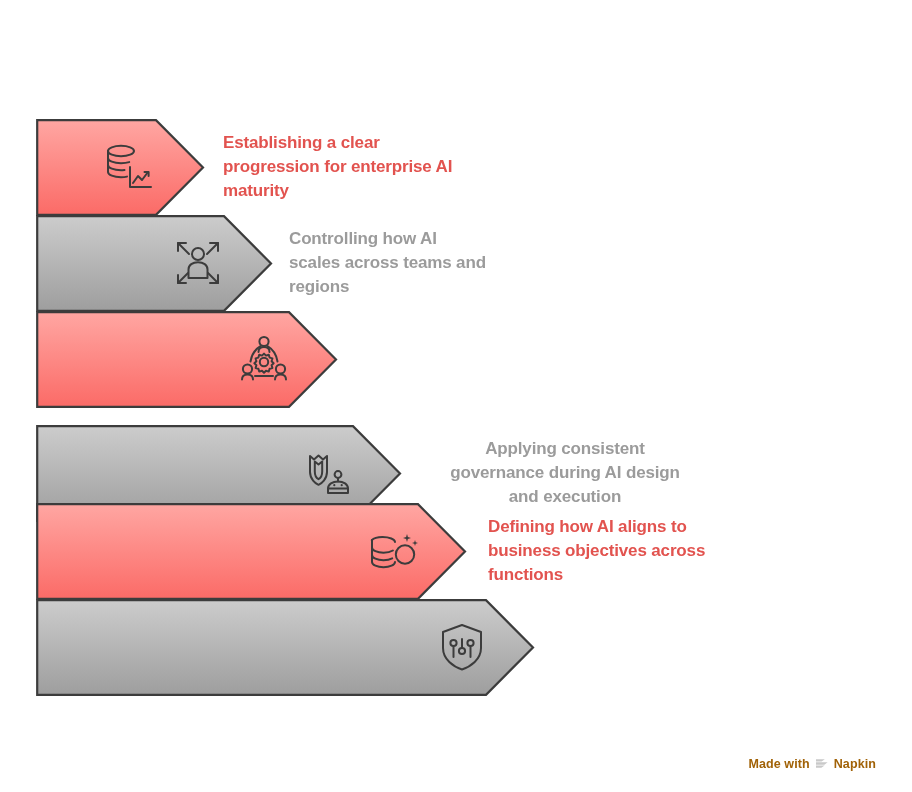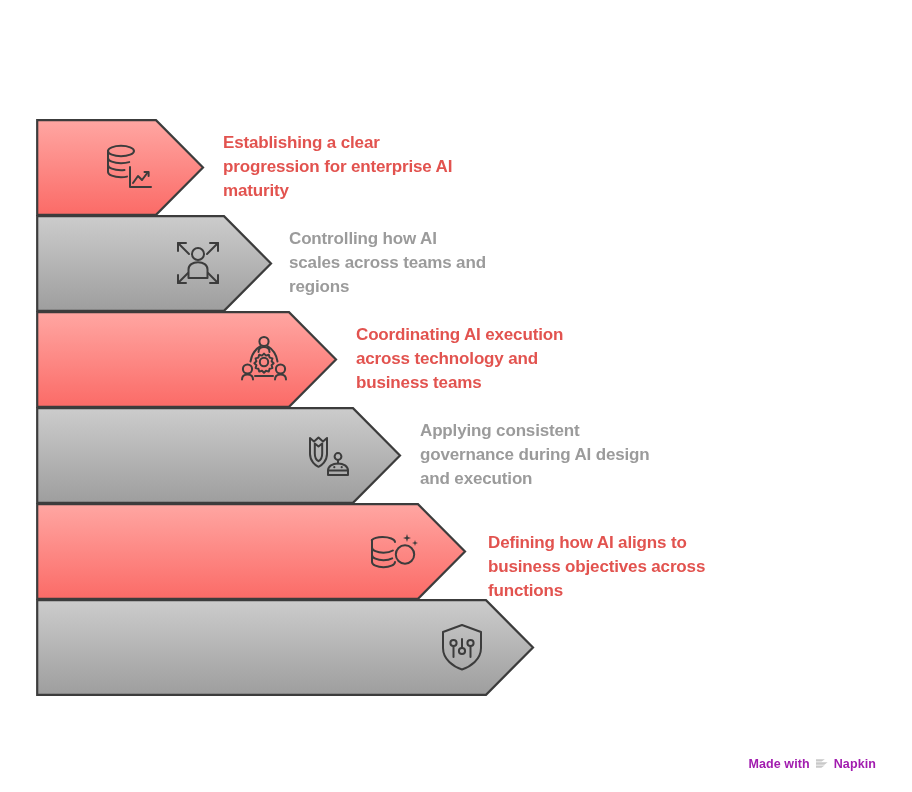--- a/index.html
+++ b/index.html
@@ -59,21 +59,21 @@
   .label.red  { color: #e2534f; }
   .label.gray { color: #9b9b9b; }
 
   #watermark {
     position: absolute;
     right: 36px;
     bottom: 20px;
     display: flex;
     align-items: center;
     gap: 5px;
-    color: #a21caf;
+    color: #a16207;
     font-size: 12.5px;
     font-weight: bold;
     letter-spacing: 0.1px;
   }
   #watermark .wm-logo {
     display: inline-block;
     line-height: 1;
   }
 </style>
 </head>
@@ -160,26 +160,23 @@
         <path d="M6,48.5 C6,45.2 8.5,43.5 11.5,43.5 C14.5,43.5 17,45.2 17,48.5"></path>
         <circle cx="44.5" cy="38" r="4.6"></circle>
         <path d="M39,48.5 C39,45.2 41.5,43.5 44.5,43.5 C47.5,43.5 50,45.2 50,48.5"></path>
         <path d="M14.5,30.5 C15.6,23.5 19.5,18.2 24.5,15.2" stroke-dasharray="0"></path>
         <path d="M41.5,30.5 C40.4,23.5 36.5,18.2 31.5,15.2"></path>
         <line x1="19" y1="45" x2="37" y2="45"></line>
         <circle cx="28" cy="31" r="4.2"></circle>
         <path d="M28,22.6 L30,24.6 L32.8,23.8 L33.6,26.6 L36.4,27.4 L35.6,30.2 L37.6,32.2 L35.6,34.2 L36.4,37 L33.6,37.8 L32.8,40.6 L30,39.8 L28,41.8 L26,39.8 L23.2,40.6 L22.4,37.8 L19.6,37 L20.4,34.2 L18.4,32.2 L20.4,30.2 L19.6,27.4 L22.4,26.6 L23.2,23.8 L26,24.6 Z"></path>
       </svg>
     </div>
-    <div class="label red" style="left:356px; width:290px;">Coordinating AI execution
-across technology and
-business teams</div>
-  </div>
-
-  <div class="row" style="top:407px;">
+  </div>
+
+  <div class="row" style="top:425px;text-align:center;">
     <div class="arrow-wrap">
       <svg width="367" height="97" viewBox="0 0 367 97">
         <defs>
           <linearGradient id="gradGray4" x1="0" y1="0" x2="0" y2="1">
             <stop offset="0" stop-color="#CCCCCC"></stop>
             <stop offset="1" stop-color="#9E9E9E"></stop>
           </linearGradient>
         </defs>
         <path d="M1.2,1.2 H317 L364,48.5 L317,95.8 H1.2 Z" fill="url(#gradGray4)" stroke="#3C3C3C" stroke-width="2.2" stroke-linejoin="miter"></path>
       </svg>
@@ -217,21 +214,21 @@
       <svg viewBox="0 0 56 56" fill="none" stroke="#3C3C3C" stroke-width="2" stroke-linecap="round" stroke-linejoin="round">
         <path d="M27,19 C27,16.2 21.3,14 14.5,14 C9.5,14 5.5,15.3 3.8,17.2"></path>
         <path d="M4,17 V39 C4,41.9 9.2,44.2 15.5,44.2 C21.8,44.2 27,41.9 27,39"></path>
         <path d="M4,24.5 C4,27.4 9.2,29.7 15.5,29.7 C19.4,29.7 22.8,28.8 24.9,27.5"></path>
         <path d="M4,32 C4,34.9 9.2,37.2 15.5,37.2 C19,37.2 22.1,36.5 24.2,35.4"></path>
         <circle cx="37" cy="31.5" r="9.2"></circle>
         <path d="M39,11 L39.9,14.1 L43,15 L39.9,15.9 L39,19 L38.1,15.9 L35,15 L38.1,14.1 Z" fill="#3C3C3C" stroke="none"></path>
         <path d="M47,17 L47.7,19.3 L50,20 L47.7,20.7 L47,23 L46.3,20.7 L44,20 L46.3,19.3 Z" fill="#3C3C3C" stroke="none"></path>
       </svg>
     </div>
-    <div class="label red" style="left:488px; width:290px;margin-top:16px;">Defining how AI aligns to
+    <div class="label red" style="left:488px; width:290px;">Defining how AI aligns to
 business objectives across
 functions</div>
   </div>
 
   <div class="row" style="top:599px;">
     <div class="arrow-wrap">
       <svg width="500" height="97" viewBox="0 0 500 97">
         <defs>
           <linearGradient id="gradGray6" x1="0" y1="0" x2="0" y2="1">
             <stop offset="0" stop-color="#CCCCCC"></stop>

